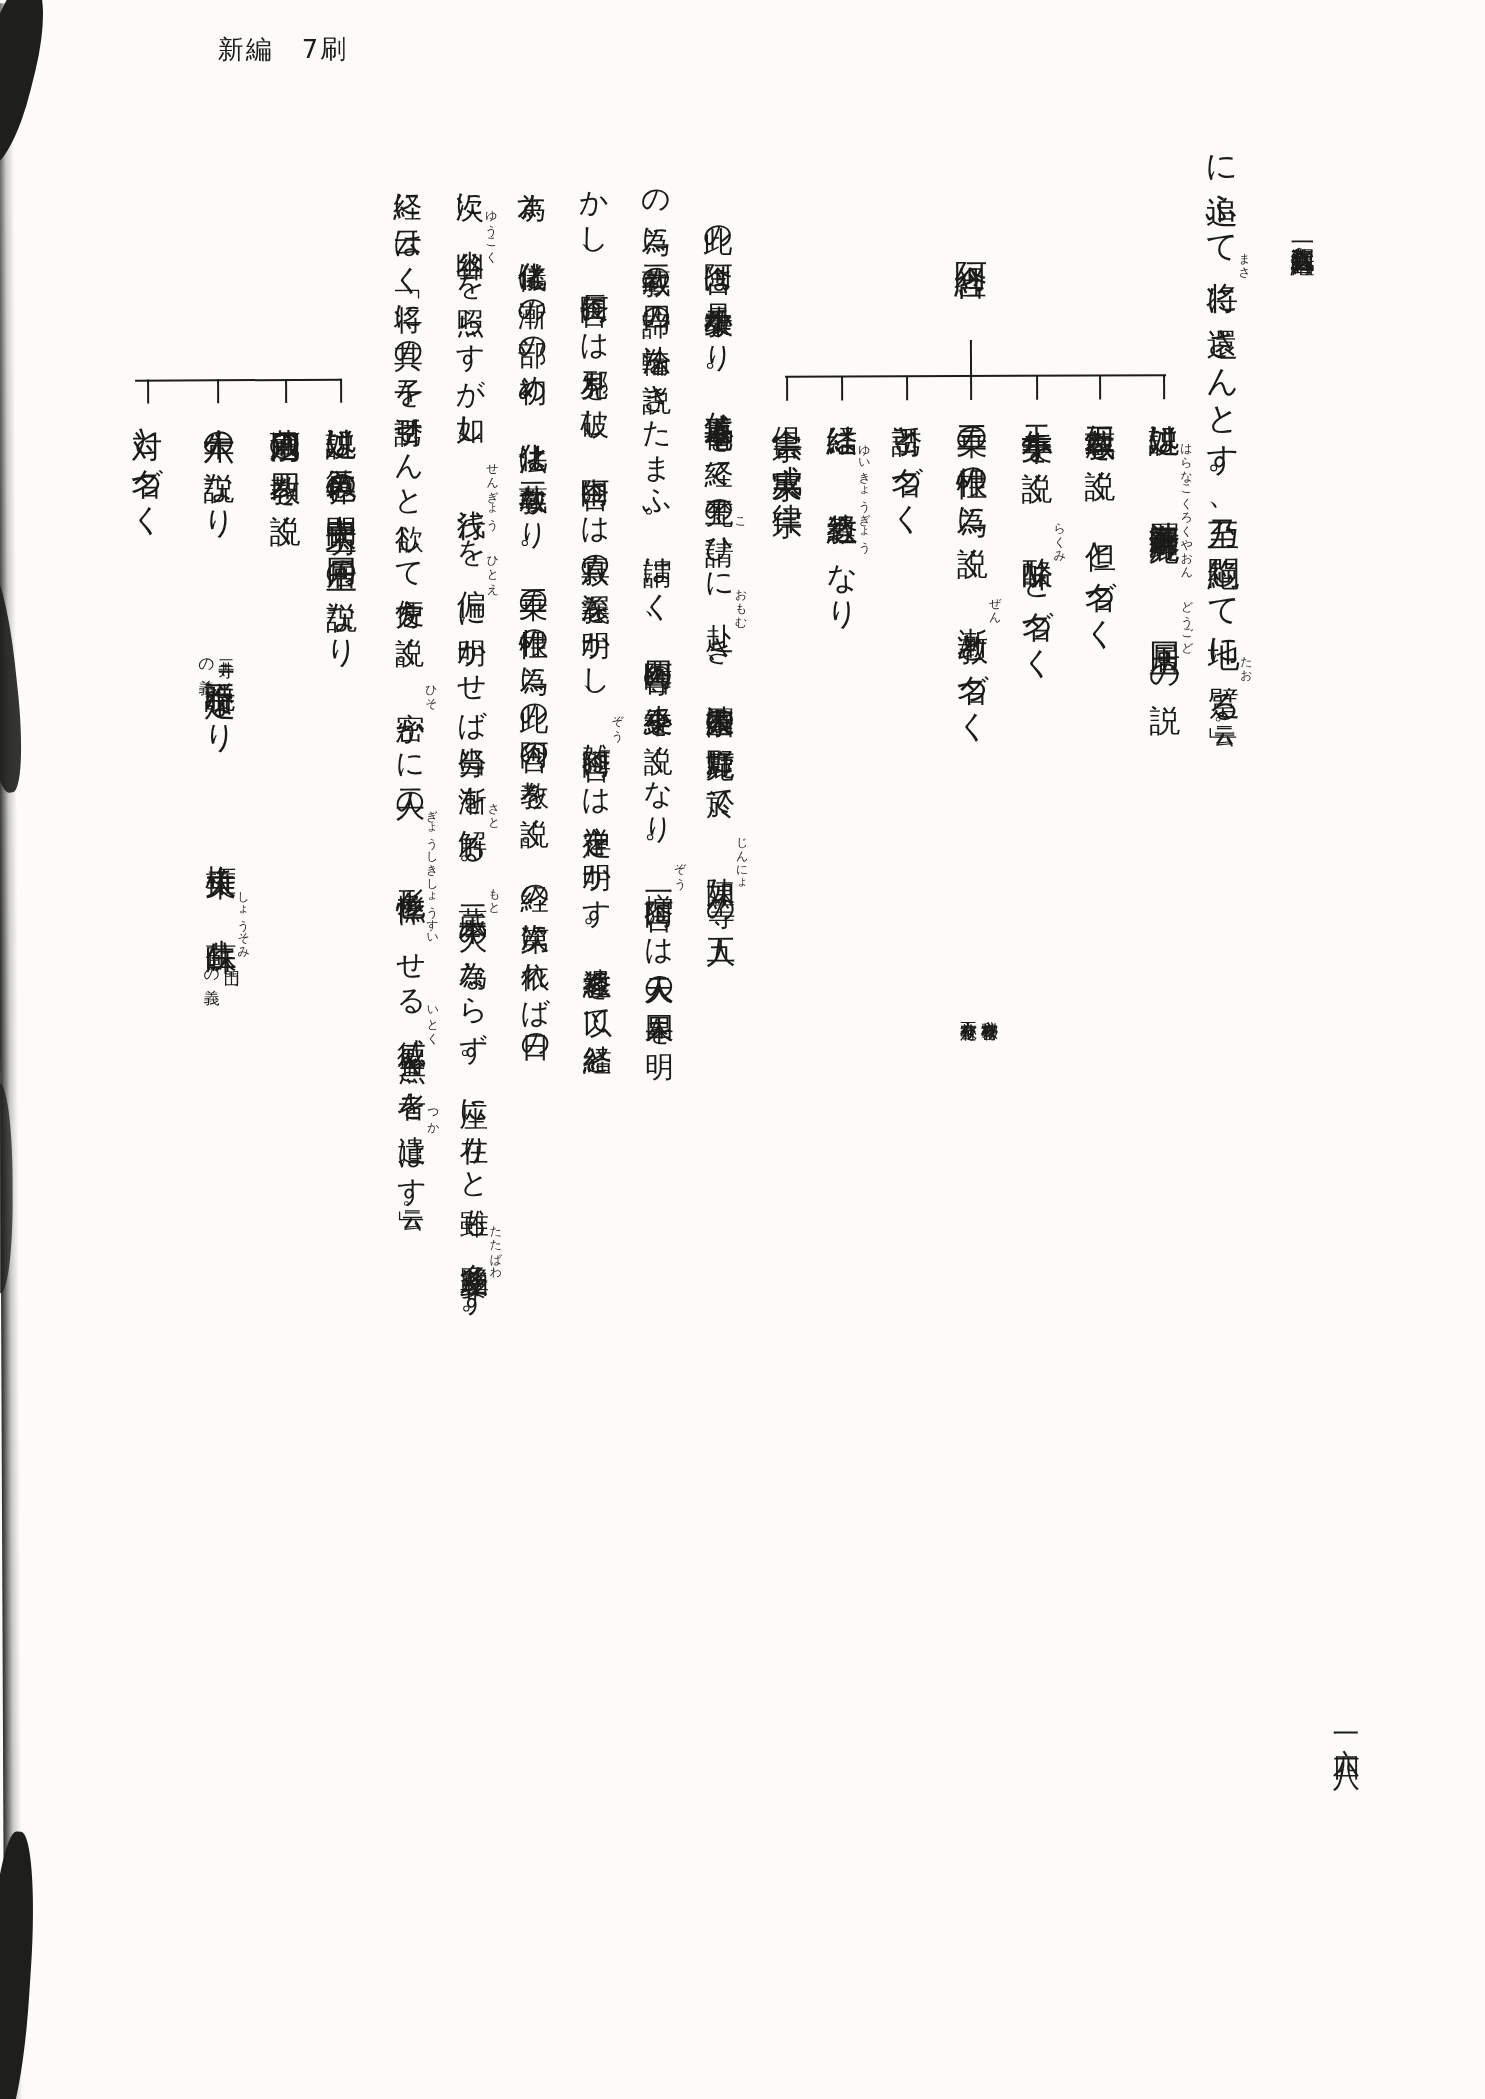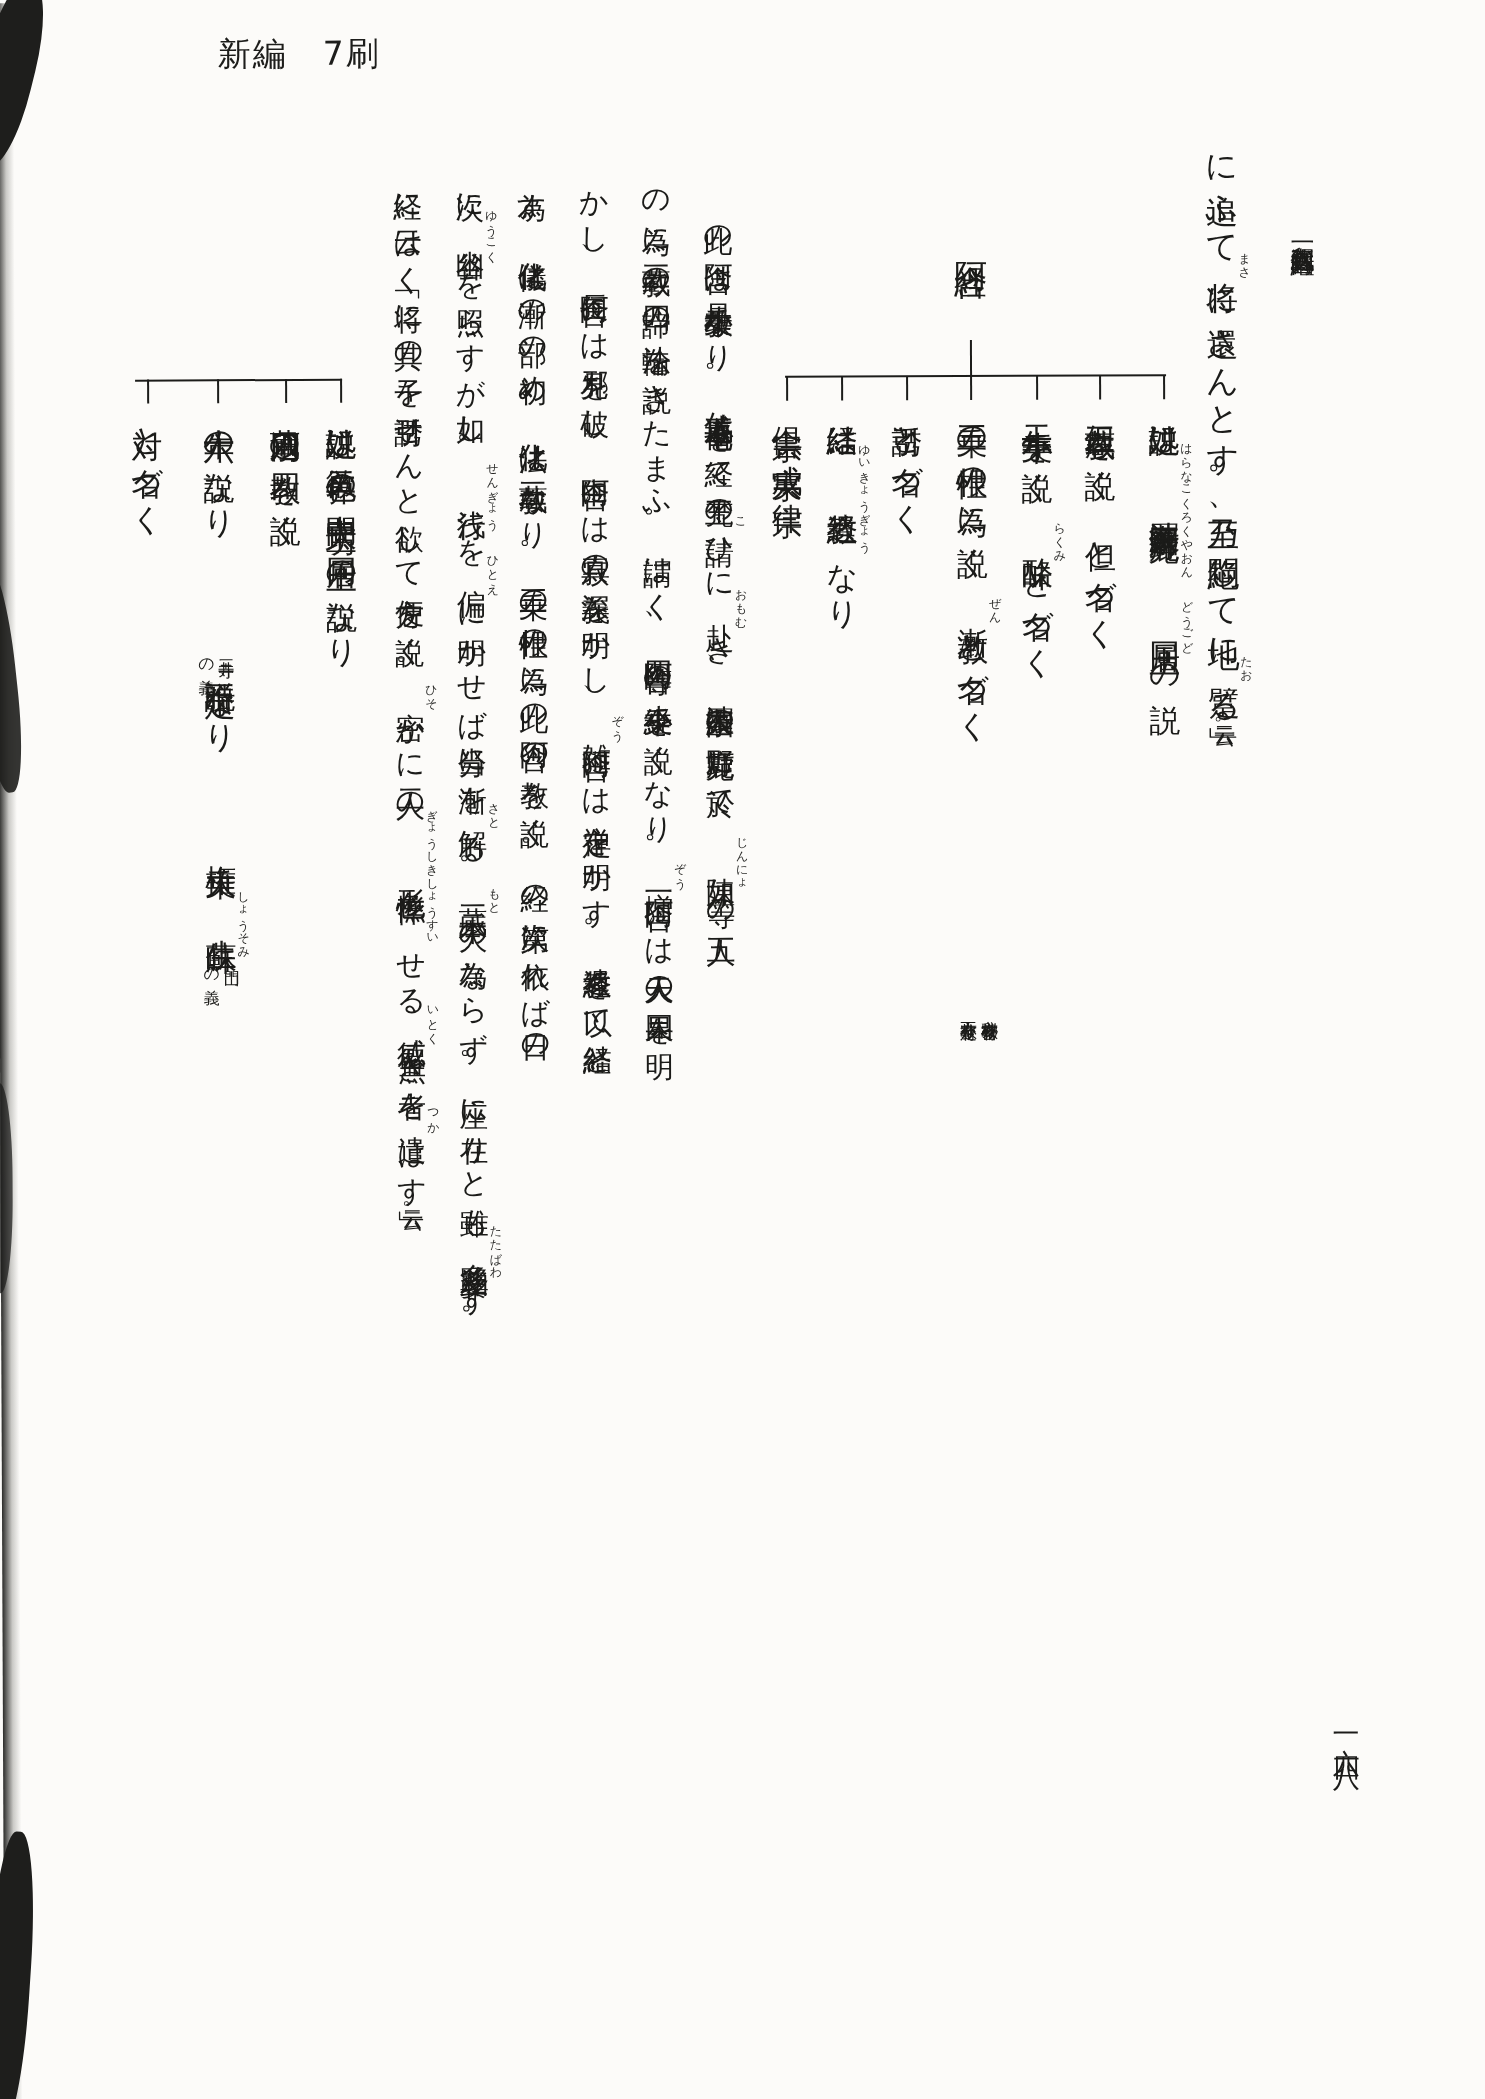--- a/index.html
+++ b/index.html
@@ -9,21 +9,21 @@
   #scan{position:absolute;inset:0;transform:rotate(-0.25deg)}
   .vcol{position:absolute;writing-mode:vertical-rl;line-height:1;white-space:nowrap;letter-spacing:2px}
   ruby{ruby-align:center}
   rt{font-size:12px;letter-spacing:0;opacity:.95;font-family:"DejaVu Serif","Liberation Serif",serif}
   .seg-small{font-size:22px}
   .tline{position:absolute;background:#1c1c1a}
   .sidenote{position:absolute;display:flex;flex-direction:row-reverse;gap:4px}
   .sidenote div{writing-mode:vertical-rl;line-height:1;letter-spacing:1px}
 
   
-  #edition-note{position:absolute;left:222px;top:30px;font-size:33px;letter-spacing:2px;
+  #edition-note{position:absolute;left:222px;top:30px;font-size:26px;letter-spacing:2px;
                 font-family:"DejaVu Sans","Liberation Sans",sans-serif;color:#1d1d1b}
   #page-number{left:1330px;top:1722px;font-size:27px;letter-spacing:8px}
   #chart-title{left:1294px;top:230px;font-size:24px;letter-spacing:1px}
 
   
   #intro-col{left:1210px;top:135px;font-size:32px}
 
   
   #agon-root{left:958px;top:237px;font-size:33px;letter-spacing:3px}
   #t1-root-v{left:973px;top:341px;width:2px;height:60px}

